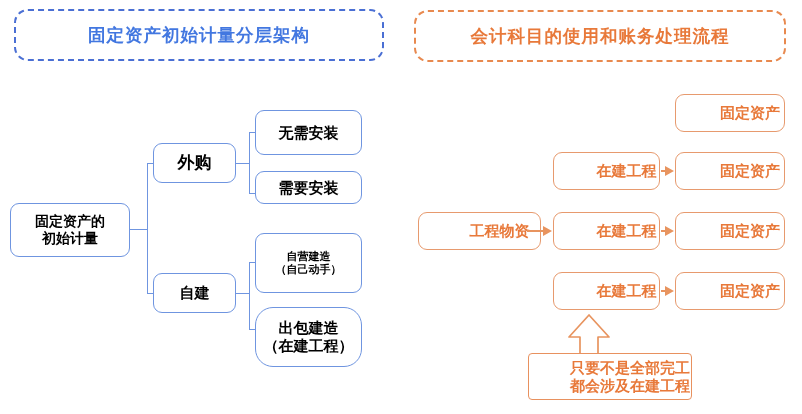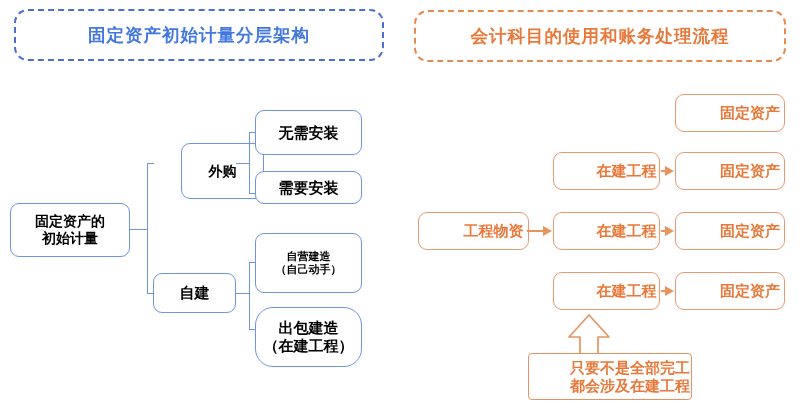--- a/index.html
+++ b/index.html
@@ -93,21 +93,21 @@
   </div>
 
   <div class="ln h" style="left:130px;top:229px;width:18px;"></div>
 
   <div class="ln v" style="left:147px;top:163px;height:131px;"></div>
 
   <div class="ln h" style="left:147px;top:163px;width:7px;"></div>
 
   <div class="ln h" style="left:147px;top:293px;width:7px;"></div>
 
-  <div class="node blue" style="left:153px;top:143px;width:83px;height:56px;font-size:14px;margin-left:28px;">
+  <div class="node blue" style="left:153px;top:143px;width:83px;height:40px;font-size:17px;">
     <span>外购</span>
   </div>
 
   <div class="ln h" style="left:236px;top:163px;width:14px;"></div>
   <div class="ln v" style="left:249px;top:132px;height:62px;"></div>
   <div class="ln h" style="left:249px;top:132px;width:7px;"></div>
   <div class="ln h" style="left:249px;top:193px;width:7px;"></div>
 
   <div class="node blue" style="left:255px;top:110px;width:107px;height:45px;font-size:15px;">
     <span>无需安装</span>
@@ -144,21 +144,21 @@
 
   <div class="node orange" style="left:553px;top:152px;width:107px;height:38px;font-size:15px;">
     <span>在建工程</span>
   </div>
   <div class="arrow-line" style="left:661px;top:170px;width:10px;"></div>
   <div class="arrow-head" style="left:665px;top:166px;"></div>
   <div class="node orange" style="left:675px;top:152px;width:110px;height:38px;font-size:15px;">
     <span>固定资产</span>
   </div>
 
-  <div class="node orange" style="left:418px;top:212px;width:111px;height:38px;font-size:15px;">
+  <div class="node orange" style="left:418px;top:212px;width:123px;height:38px;font-size:15px;">
     <span>工程物资</span>
   </div>
   <div class="arrow-line" style="left:527px;top:230px;width:20px;"></div>
   <div class="arrow-head" style="left:543px;top:226px;"></div>
 
   <div class="node orange" style="left:553px;top:212px;width:107px;height:38px;font-size:15px;">
     <span>在建工程</span>
   </div>
   <div class="arrow-line" style="left:661px;top:230px;width:10px;"></div>
   <div class="arrow-head" style="left:665px;top:226px;"></div>

